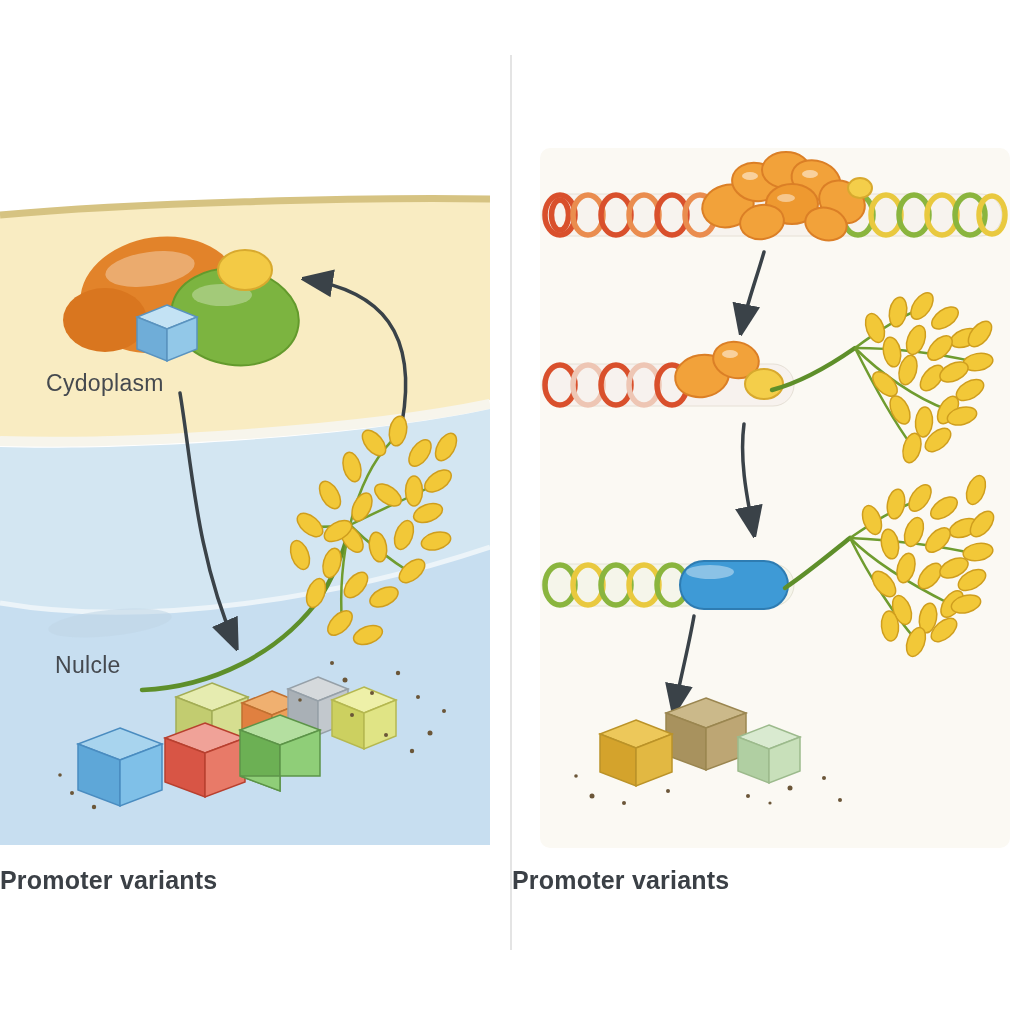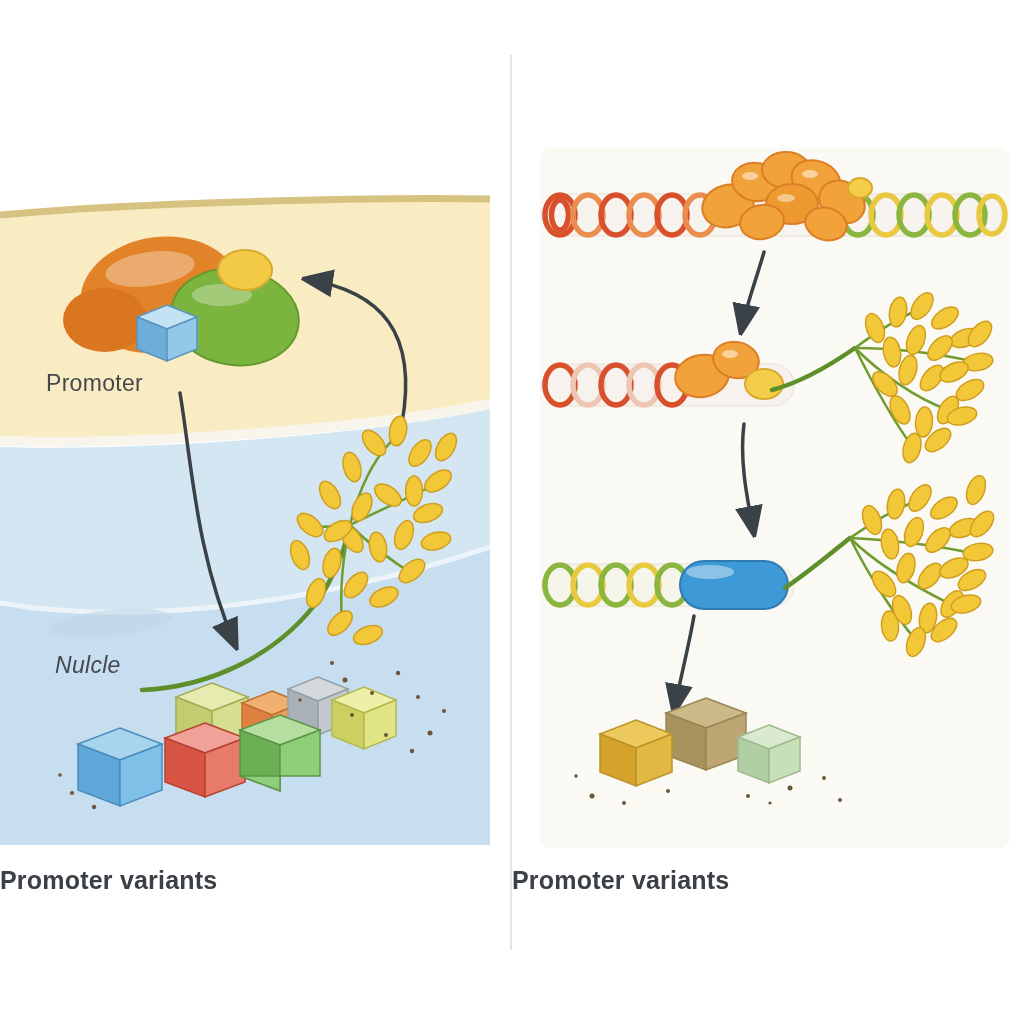--- a/index.html
+++ b/index.html
@@ -157,22 +157,22 @@
           <circle class="speck" cx="412" cy="556" r="2.2"></circle>
         <circle class="speck" cx="72" cy="598" r="2"></circle>
           <circle class="speck" cx="94" cy="612" r="2.2"></circle>
         <circle class="speck" cx="60" cy="580" r="1.8"></circle>
           <circle class="speck" cx="332" cy="468" r="2"></circle>
         <circle class="speck" cx="444" cy="516" r="2"></circle>
           <circle class="speck" cx="300" cy="505" r="1.8"></circle>
       </g>
     </svg>
 
-    <div class="diagram-label" style="left:46px;top:370px;">Promoter</div>
-    <div class="diagram-label" style="left:55px;top:652px;font-style:italic;">Nulcle</div>
+    <div class="diagram-label" style="left:46px;top:370px;">Cydoplasm</div>
+    <div class="diagram-label" style="left:55px;top:652px;">Nulcle</div>
     <div class="caption">Promoter variants</div>
   </div>
 
   <div class="panel panel-right">
 
     <svg style="left:28px;top:148px;" width="470" height="700" viewBox="0 0 470 700">
       <defs>
         <marker id="ahR" markerWidth="9" markerHeight="9" refX="8" refY="4" orient="auto">
           <path d="M0,0 L10,4 L0,8 Z" fill="#3a4248"></path>
         </marker>

